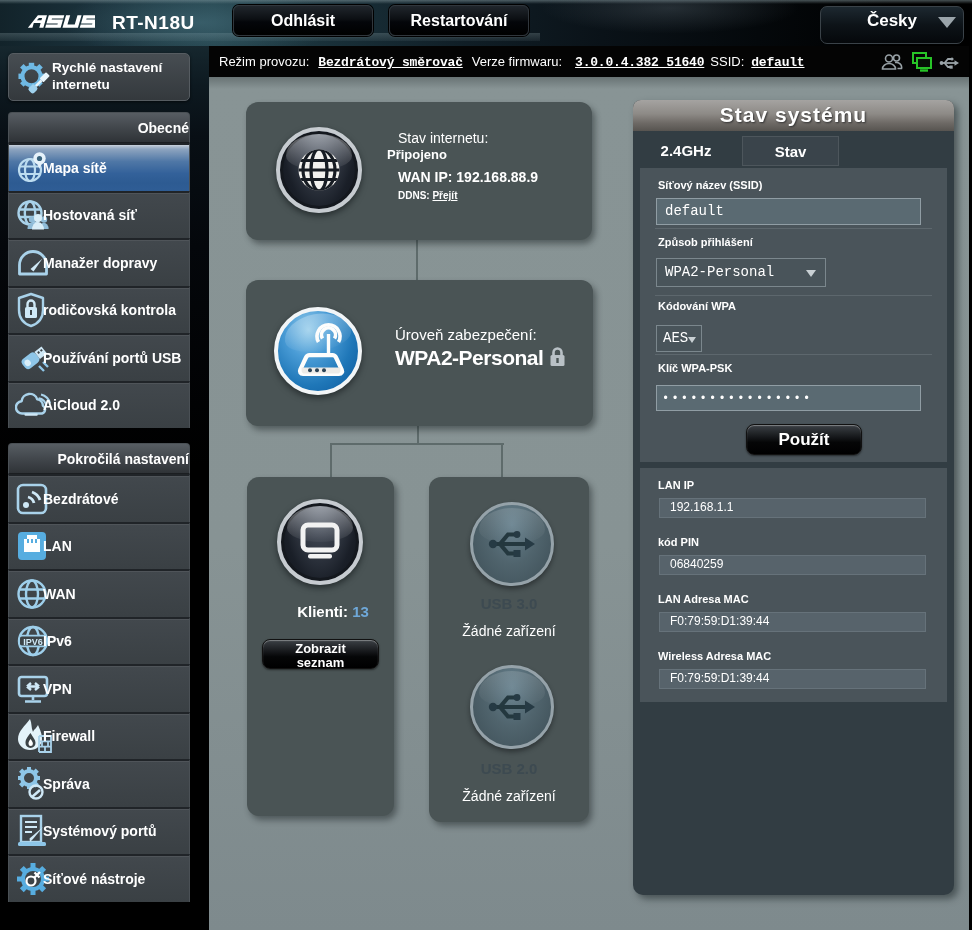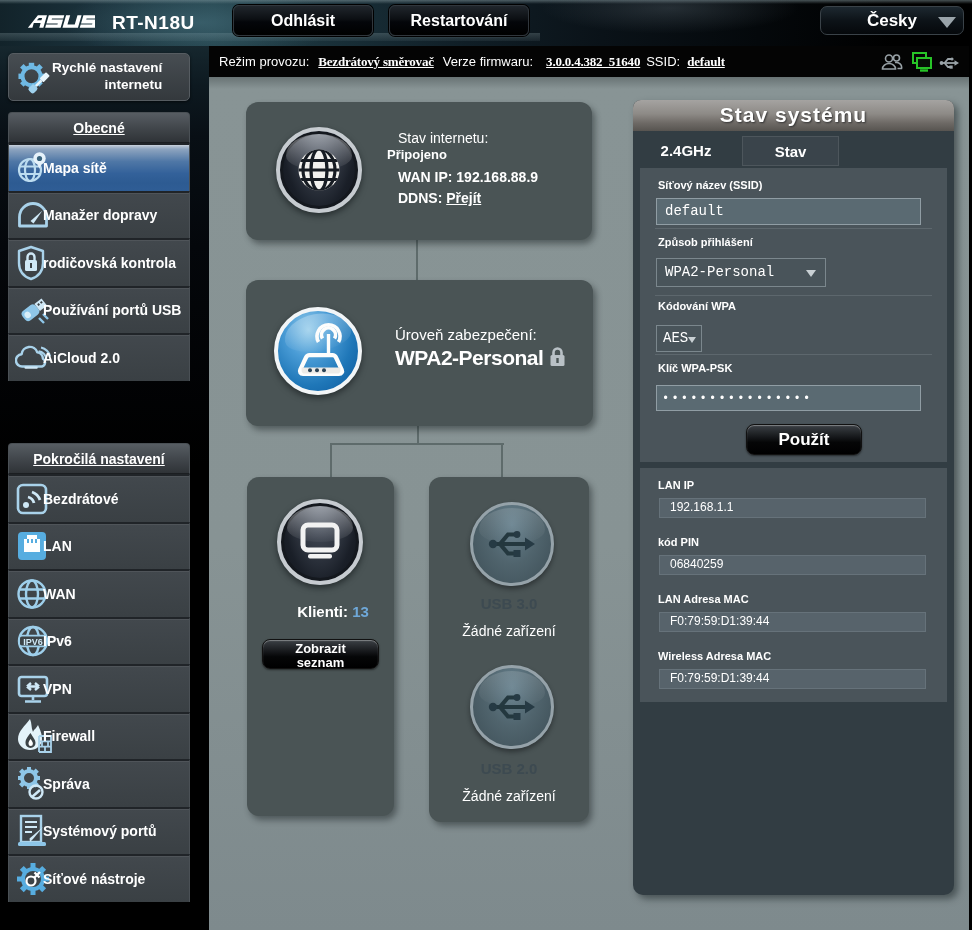--- a/index.html
+++ b/index.html
@@ -16,43 +16,43 @@
 #banner .blob1 { position:absolute; left:60px; top:-15px; width:280px; height:75px; background:radial-gradient(ellipse, rgba(85,130,145,.45), rgba(0,0,0,0) 70%); }
 #banner .blob2 { position:absolute; left:540px; top:-18px; width:260px; height:52px; background:radial-gradient(ellipse, rgba(105,120,130,.30), rgba(0,0,0,0) 70%); }
 #logo { left:24px; top:13px; }
 #modelname { left:112px; top:12px; color:#fff; font-size:19px; font-weight:bold; letter-spacing:.5px; }
 .topbtn { position:absolute; top:5px; height:31px; border-radius:6px;
   background: linear-gradient(180deg, #20262c 0%, #0c0f13 45%, #04060a 55%, #000 100%);
   border:1px solid #30363c; box-shadow:0 0 0 1px #000, 0 1px 2px rgba(255,255,255,.12);
   color:#fff; font-weight:bold; font-size:16px; text-align:center; line-height:29px; }
 #btn-logout { left:233px; width:140px; }
 #btn-reboot { left:389px; width:140px; }
-#btn-lang { left:820px; top:6px; width:144px; height:29px; border-radius:7px; position:absolute;
+#btn-lang { left:820px; top:6px; width:144px; height:38px; border-radius:7px; position:absolute;
   background: linear-gradient(180deg, #1d2830 0%, #0d1318 50%, #05080b 100%);
   border:1px solid #3a4248; color:#fff; font-weight:bold; font-size:17px; text-align:center; line-height:27px; }
 #btn-lang .tri { position:absolute; right:7px; top:10px; width:0; height:0; border-left:9px solid transparent; border-right:9px solid transparent; border-top:11px solid #9aa4aa; }
 
 
 #infobar { left:209px; top:46px; width:763px; height:31px; background:#040404; color:#fff; font-size:13px; line-height:31px; }
-#infobar .lnk { font-family:Liberation Serif, serif; font-weight:bold; text-decoration:underline; color:#fff; letter-spacing:-0.2px; }
+#infobar .lnk { font-family:Liberation Mono, monospace; font-weight:bold; text-decoration:underline; color:#fff; letter-spacing:-0.2px; }
 
 
 #leftcol { left:0; top:46px; width:209px; height:884px;
   background: linear-gradient(180deg, #16272e 0px, #0d1920 40px, #080f15 90px, #04070b 200px, #000 420px); }
 
 #qis { left:8px; top:7px; width:182px; height:48px; border-radius:5px;
   background: linear-gradient(180deg, #474d52 0%, #34393d 100%);
-  border:1px solid #565c61; box-shadow:0 1px 3px rgba(0,0,0,.6);text-align:right; }
+  border:1px solid #565c61; box-shadow:0 1px 3px rgba(0,0,0,.6); }
 #qis .txt { position:absolute; left:43px; top:5px; color:#fff; font-weight:bold; font-size:13.5px; line-height:17px; }
 
 .menubox { position:absolute; left:8px; width:182px; }
 .mhead { height:31px; border-radius:4px 4px 0 0;
   background: linear-gradient(180deg, #575d63 0%, #42474c 50%, #2f3337 100%);
-  color:#fff; font-weight:bold; font-size:14px; text-align:center; line-height:31px;
-  border:1px solid #4a5055; border-bottom:1px solid #1b1e21;text-decoration:underline; }
+  color:#fff; font-weight:bold; font-size:14px; text-align:right; line-height:31px;
+  border:1px solid #4a5055; border-bottom:1px solid #1b1e21; }
 .mitem { height:47.5px; background:linear-gradient(180deg,#42484d 0%,#3a4044 100%); border-left:1px solid #4a5055; border-right:1px solid #4a5055;
   border-top:2px solid #202428; position:relative;
   box-shadow: inset 0 1px 0 rgba(255,255,255,.07);
   color:#fff; font-weight:bold; font-size:14px; }
 .mitem .mtxt { position:absolute; left:34px; top:50%; transform:translateY(-50%); white-space:nowrap; }
 .mitem svg { position:absolute; left:6px; top:50%; transform:translateY(-50%); }
 .mitem.active { background: linear-gradient(180deg, #c4cdd9 0%, #8da4bf 9%, #4f77a6 36%, #33619a 62%, #2d5b92 82%, #2f5d95 100%); }
 
 
 #content { left:209px; top:77px; width:760px; height:853px; background:linear-gradient(180deg, #889495 0%, #879394 55%, #7e8a8d 100%); }
@@ -197,20 +197,40 @@
  </g>
  <g>
   <circle cx="24.5" cy="8.5" r="6.2" fill="#e6f2fa"></circle>
   <path d="M24.5 18.5 L20.5 10.5 L28.5 10.5 Z" fill="#e6f2fa"></path>
   <circle cx="24.5" cy="8.5" r="2.6" fill="#39647e"></circle>
  </g>
 </svg>
         <span class="mtxt">Mapa sítě</span>
       </div>
     <div class="mitem">
+        <svg width="36" height="34" viewBox="0 0 36 34">
+ <g fill="none" stroke="#a9d2ea" stroke-width="2.4">
+  <circle cx="15" cy="15" r="11.5"></circle>
+  <ellipse cx="15" cy="15" rx="5.2" ry="11.5"></ellipse>
+  <path d="M4 11.5 H26 M4 19 H26"></path>
+ </g>
+ <g fill="#8fbcd8">
+  <circle cx="17" cy="21.5" r="3.2"></circle>
+            <path d="M12.5 31 a4.8 6.2 0 0 1 9.6 0 Z"></path>
+  <circle cx="29" cy="21.5" r="3.2"></circle>
+            <path d="M24 31 a4.8 6.2 0 0 1 9.6 0 Z"></path>
+ </g>
+ <g fill="#d9eef8">
+  <circle cx="23" cy="20" r="4"></circle>
+            <path d="M17 31.5 a6 7.5 0 0 1 12 0 Z"></path>
+ </g>
+</svg>
+        <span class="mtxt">Hostovaná síť</span>
+      </div>
+    <div class="mitem">
         <svg width="36" height="32" viewBox="0 0 36 32">
  <path d="M4.5 27 L4.5 18 A 13.5 13.5 0 0 1 31.5 18 L31.5 27 Z" fill="none" stroke="#a9d2ea" stroke-width="2.8" stroke-linejoin="round"></path>
  <path d="M15.5 22 L27.5 11.5 L18.5 24.5 Z" fill="#cfe8f6"></path>
 </svg>
         <span class="mtxt">Manažer dopravy</span>
       </div>
     <div class="mitem">
         <svg width="32" height="36" viewBox="0 0 32 36">
  <path d="M16 2 L28 6 V18 C28 27 22 32 16 34 C10 32 4 27 4 18 V6 Z" fill="none" stroke="#a9d2ea" stroke-width="2.4" stroke-linejoin="round"></path>
  <rect x="10" y="15" width="12" height="11" rx="1.5" fill="#cfe8f6"></rect>
@@ -382,21 +402,21 @@
  <g clip-path="url(#gc)" stroke="#171c23" stroke-width="3.2" fill="none">
   <path d="M1 13.5 H45 M1 23 H45 M1 32.5 H45"></path>
   <ellipse cx="23" cy="23" rx="8" ry="21"></ellipse>
   <ellipse cx="23" cy="23" rx="16" ry="21"></ellipse>
  </g>
 </svg>
       </div>
     <div class="ctext" style="left:152px;top:28px;font-size:14px">Stav internetu:</div>
     <div class="ctext" style="left:141px;top:45px;font-size:13px;font-weight:bold">Připojeno</div>
     <div class="ctext" style="left:152px;top:67px;font-size:14px;font-weight:bold">WAN IP: 192.168.88.9</div>
-    <div class="ctext" style="left:152px;top:88px;font-size:14px;font-weight:bold">DDNS: <span style="text-decoration:underline">Přejít</span></div>
+    <div class="ctext" style="left:152px;top:88px;font-size:10px;font-weight:bold">DDNS: <span style="text-decoration:underline">Přejít</span></div>
   </div>
 
   <div id="card-router" class="card">
     <div class="bigcirc circ-blue" style="left:28px;top:27px;width:88px;height:88px">
         <div class="gloss" style="opacity:.7"></div>
         <svg width="64" height="60" viewBox="0 0 64 60">
  <g fill="none" stroke="#fdfdfc">
   <path d="M42.5 32 V13" stroke-width="3.4"></path>
   <path d="M36.5 17.5 a7 7 0 1 1 12 0" stroke-width="3.6"></path>
   <path d="M32.5 21 a11.5 11.5 0 1 1 20 0" stroke-width="3.6"></path>

